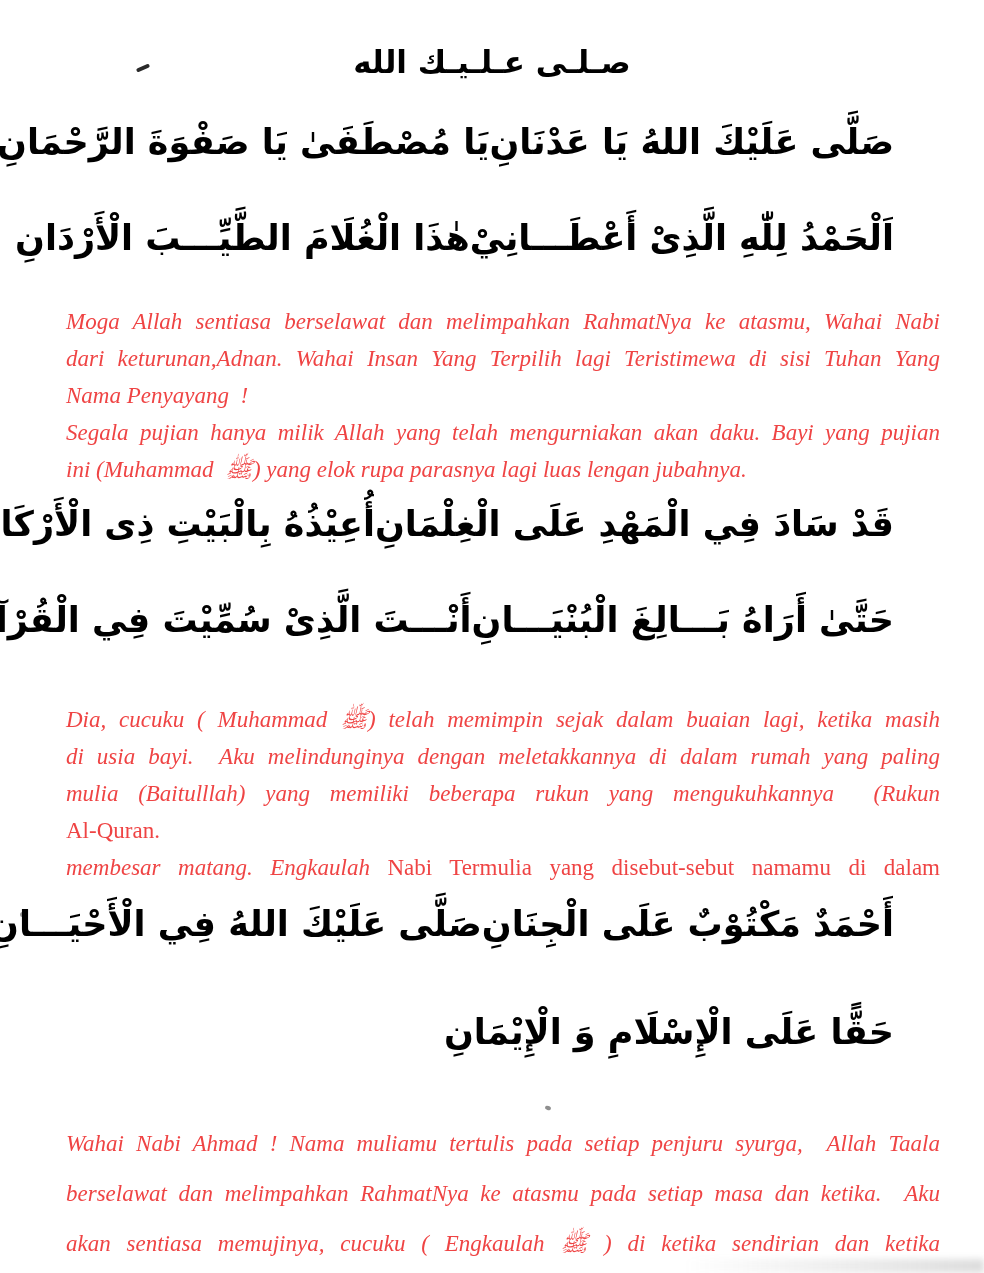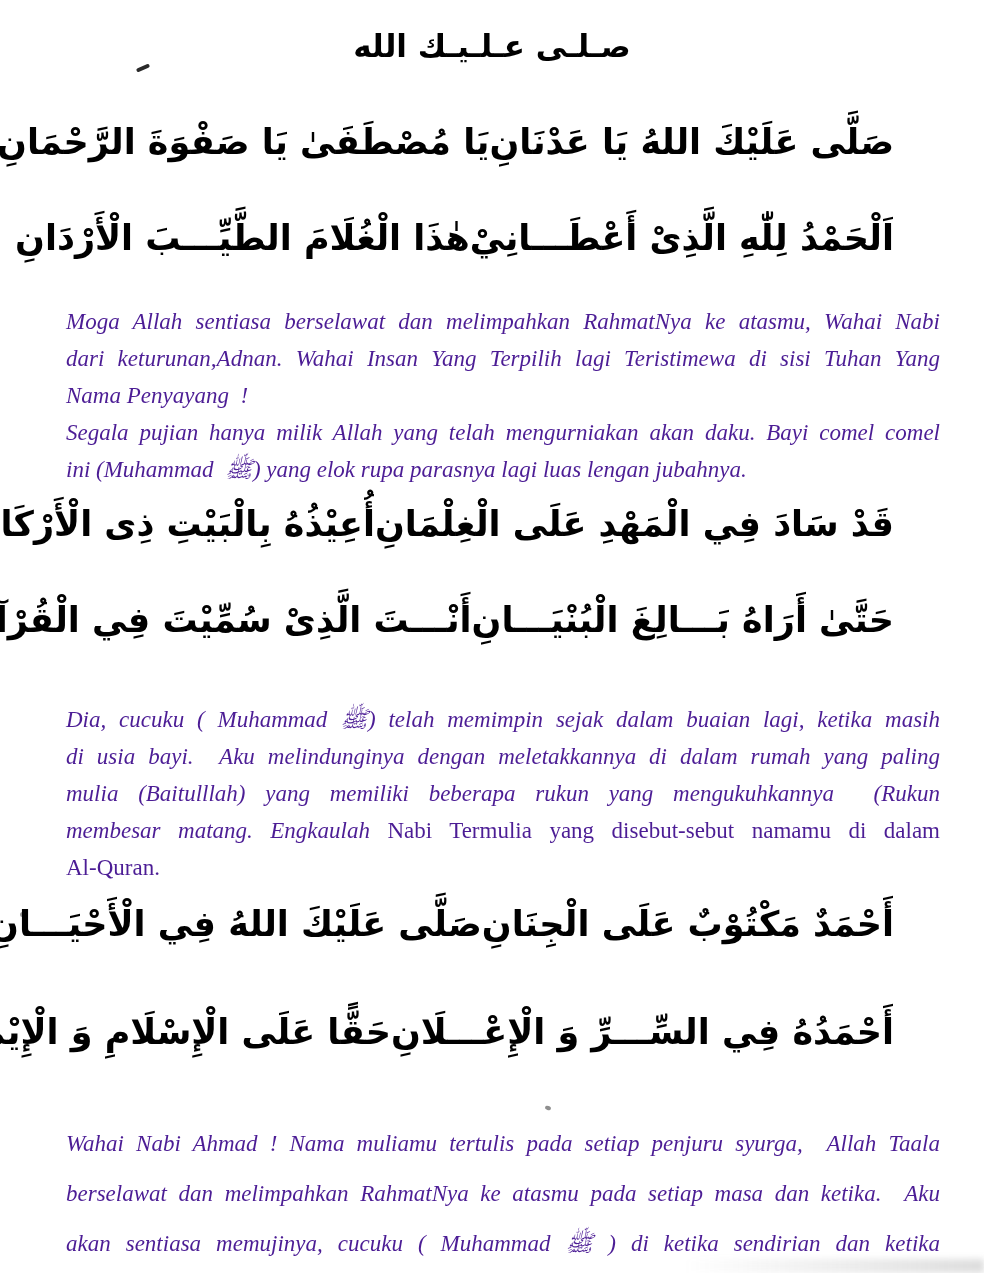--- a/index.html
+++ b/index.html
@@ -3,38 +3,38 @@
 <meta charset="utf-8">
 <style>
   html,body { margin:0; padding:0; background:#ffffff; }
   .page {
     position:relative; width:984px; height:1273px; margin:0 auto;
     background:#ffffff; overflow:hidden; color:#111;
   }
   
   .arabic { font-family:"DejaVu Sans", sans-serif; direction:rtl; color:#000; }
   .title {
-    position:absolute; top:28px; left:0; width:100%;
+    position:absolute; top:44px; left:0; width:100%;
     text-align:center; font-size:31px; font-weight:700; margin:0;
   }
   .verse {
     position:absolute; left:0; width:984px; height:92px;
     display:flex; direction:rtl; justify-content:space-between; align-items:center;
     font-size:35px; font-weight:700; line-height:1;
     padding:0 90px 0 114px; box-sizing:border-box;
   }
   .v1{top:96px} .v2{top:192px} .v3{top:478px} .v4{top:574px}
   .v5{top:878px} .v6{top:986px; padding-left:150px;}
   .hemi { white-space:nowrap; }
 
   
   .para {
     position:absolute; left:66px; width:874px;
     font-family:"Liberation Serif", serif; font-style:italic;
-    font-size:23px; color:#4c1d95;
+    font-size:23px; color:#ef4444;
   }
   .p1{top:303px} .p2{top:701px} .p3{top:1113px}
   .pline { line-height:37px; text-align:justify; text-align-last:justify; white-space:pre-wrap; }
   .p3 .pline { line-height:38px;margin-top:12px; }
   .pline.end { text-align-last:left; }
   .up { font-style:normal; }
 
   
   .artifact { position:absolute; pointer-events:none; }
   .mark-dash { left:136px; top:66px; width:14px; height:4px; background:#2a2a2a; border-radius:2px; transform:rotate(-24deg); }
@@ -64,49 +64,48 @@
   </div>
   <div class="verse arabic v2">
     <span class="hemi">اَلْحَمْدُ لِلّٰهِ الَّذِىْ أَعْطَـــانِيْ</span>
     <span class="hemi">هٰذَا الْغُلَامَ الطَّيِّـــبَ الْأَرْدَانِ</span>
   </div>
 
   <div class="para p1">
     <div class="pline"><span class="it">Moga Allah sentiasa berselawat dan melimpahkan RahmatNya ke atasmu, Wahai Nabi</span><span class="up"></span></div>
     <div class="pline"><span class="it">dari keturunan,Adnan. Wahai Insan Yang Terpilih lagi Teristimewa di sisi Tuhan Yang</span><span class="up"></span></div>
     <div class="pline end"><span class="it">Nama Penyayang  !</span><span class="up"></span></div>
-    <div class="pline"><span class="it">Segala pujian hanya milik Allah yang telah mengurniakan akan daku. Bayi comel comel</span><span class="up"></span></div>
+    <div class="pline"><span class="it">Segala pujian hanya milik Allah yang telah mengurniakan akan daku. Bayi yang pujian</span><span class="up"></span></div>
     <div class="pline end"><span class="it">ini (Muhammad  ﷺ) yang elok rupa parasnya lagi luas lengan jubahnya.</span><span class="up"></span></div>
   </div>
 
   <div class="verse arabic v3">
     <span class="hemi">قَدْ سَادَ فِي الْمَهْدِ عَلَى الْغِلْمَانِ</span>
     <span class="hemi">أُعِيْذُهُ بِالْبَيْتِ ذِى الْأَرْكَانِ</span>
   </div>
   <div class="verse arabic v4">
     <span class="hemi">حَتَّىٰ أَرَاهُ بَـــالِغَ الْبُنْيَـــانِ</span>
     <span class="hemi">أَنْـــتَ الَّذِىْ سُمِّيْتَ فِي الْقُرْآنِ</span>
   </div>
 
   <div class="para p2">
     <div class="pline"><span class="it">Dia, cucuku ( Muhammad ﷺ) telah memimpin sejak dalam buaian lagi, ketika masih</span><span class="up"></span></div>
     <div class="pline"><span class="it">di usia bayi.  Aku melindunginya dengan meletakkannya di dalam rumah yang paling</span><span class="up"></span></div>
     <div class="pline"><span class="it">mulia (Baitulllah) yang memiliki beberapa rukun yang mengukuhkannya  (Rukun</span><span class="up"></span></div>
+    <div class="pline end"><span class="it"></span><span class="up">Al-Quran.</span></div>
     <div class="pline"><span class="it">membesar matang. Engkaulah </span><span class="up">Nabi Termulia yang disebut-sebut namamu di dalam</span></div>
-    <div class="pline end"><span class="it"></span><span class="up">Al-Quran.</span></div>
   </div>
 
   <div class="verse arabic v5">
     <span class="hemi">أَحْمَدٌ مَكْتُوْبٌ عَلَى الْجِنَانِ</span>
     <span class="hemi">صَلَّى عَلَيْكَ اللهُ فِي الْأَحْيَـــانِ</span>
   </div>
   <div class="verse arabic v6">
-    <span class="hemi">أَحْمَدُهُ فِي السِّـــرِّ وَ الْإِعْـــلَانِ</span>
     <span class="hemi">حَقًّا عَلَى الْإِسْلَامِ وَ الْإِيْمَانِ</span>
   </div>
 
   <div class="para p3">
     <div class="pline"><span class="it">Wahai Nabi Ahmad ! Nama muliamu tertulis pada setiap penjuru syurga,  Allah Taala</span><span class="up"></span></div>
     <div class="pline"><span class="it">berselawat dan melimpahkan RahmatNya ke atasmu pada setiap masa dan ketika.  Aku</span><span class="up"></span></div>
-    <div class="pline"><span class="it">akan sentiasa memujinya, cucuku ( Muhammad ﷺ ) di ketika sendirian dan ketika</span><span class="up"></span></div>
+    <div class="pline"><span class="it">akan sentiasa memujinya, cucuku ( Engkaulah ﷺ ) di ketika sendirian dan ketika</span><span class="up"></span></div>
   </div>
 
 </div>
 
 </body></html>

